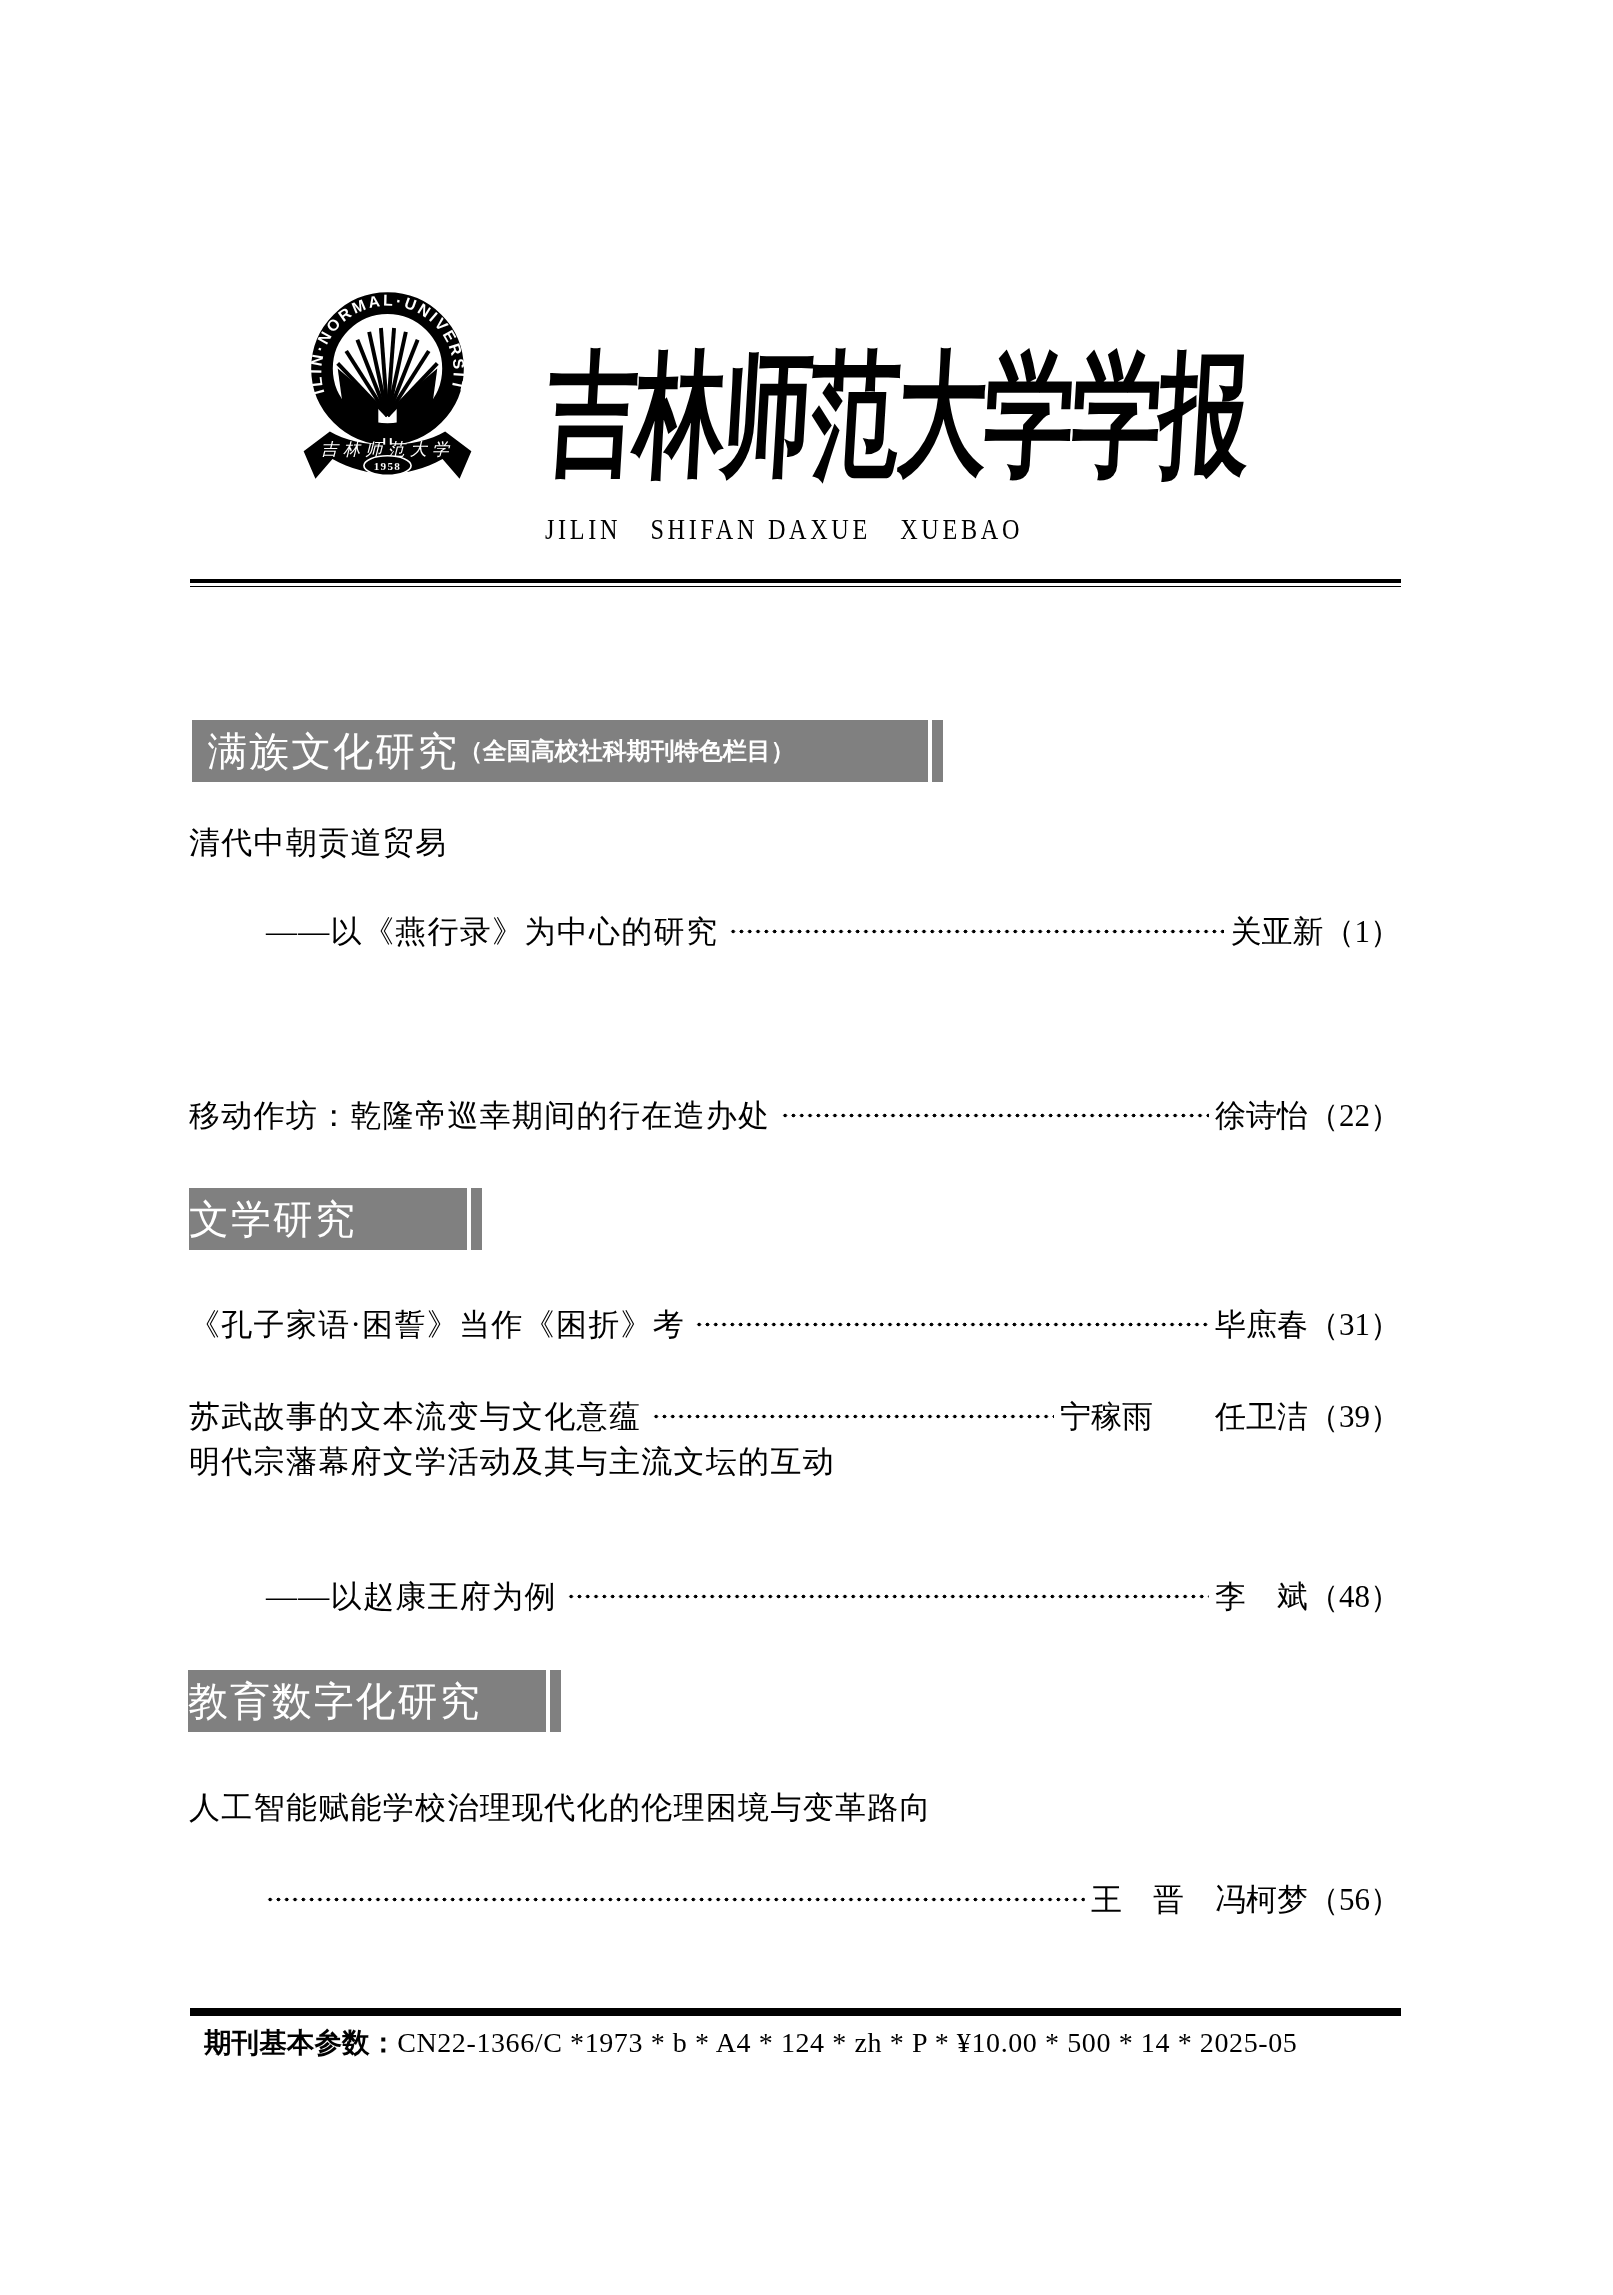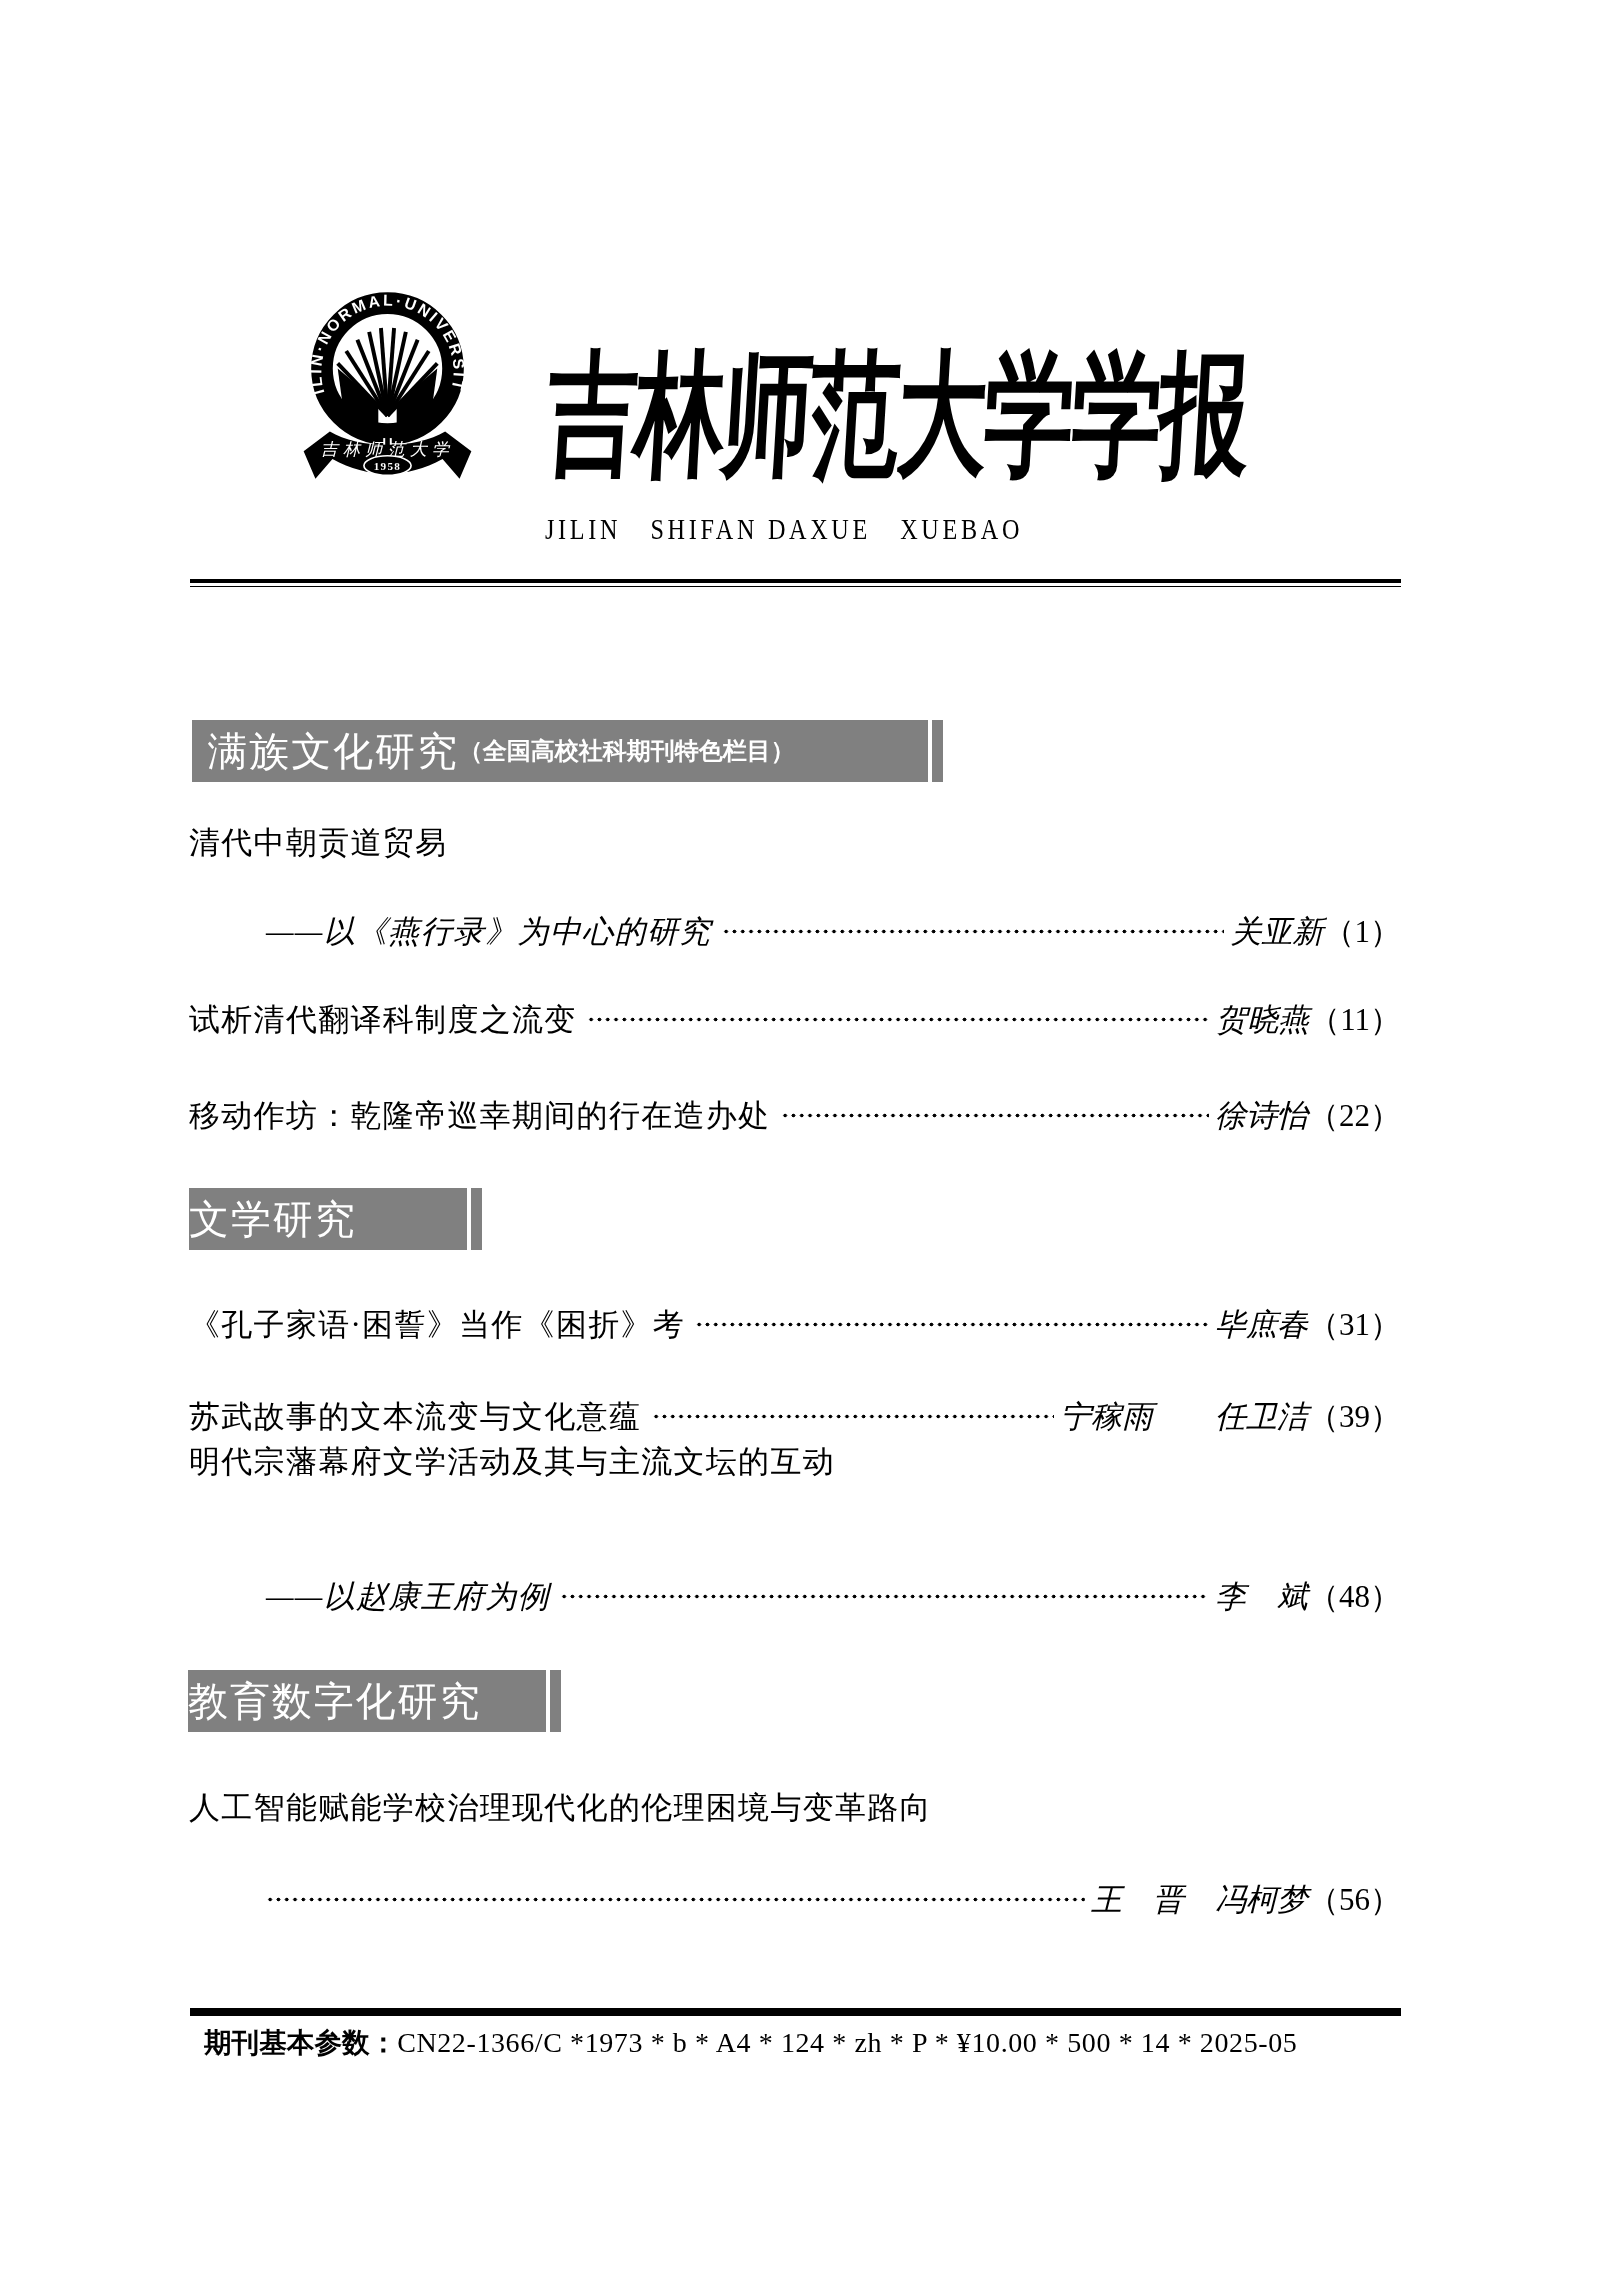--- a/index.html
+++ b/index.html
@@ -33,21 +33,21 @@
   .band-main{background:#808080;color:#fff;display:flex;align-items:center;height:100%;}
   .band-main.centered{justify-content:flex-start;}
   .band-tail{width:11px;height:100%;background:#808080;margin-left:3.8px;}
   .band-label{font-size:40px;font-weight:normal;letter-spacing:1.9px;white-space:pre;}
   .band-note{font-size:24px;font-weight:bold;white-space:pre;text-align:center;}
 
   
   .line{position:absolute;font-size:31px;white-space:pre;letter-spacing:1.3px;}
   .row{position:absolute;display:flex;align-items:center;height:37px;font-size:31px;}
   .row .t{white-space:pre;letter-spacing:1.3px;flex:0 0 auto;}
-  .kai{font-style:italic;}
+  .kai{}
   .dots{
     flex:1 1 auto;align-self:stretch;margin:0 6.4px 0 10.3px;
     background-image:radial-gradient(circle,#000 1.7px,transparent 2.1px);
     background-size:8.3px 37px;background-repeat:repeat-x;background-position:left center;
   }
   .authors{white-space:pre;flex:0 0 auto;}
   .pg{white-space:pre;flex:0 0 auto;}
 
   
   .footer-row{position:absolute;left:204px;top:2024px;display:flex;align-items:baseline;}
@@ -107,26 +107,20 @@
   </div>
 
   <div class="line" style="left:189px;top:822px;">清代中朝贡道贸易</div>
   <div class="row" style="left:266px;top:913px;width:1135px;">
     <span class="t kai">——以《燕行录》为中心的研究</span>
     <span class="dots"></span>
     <span class="authors kai">关亚新</span>
     <span class="pg">（1）</span>
   </div>
 
-  <div class="row" style="left:189px;top:1001px;width:1212px;">
-    <span class="t">试析清代翻译科制度之流变</span>
-    <span class="dots"></span>
-    <span class="authors kai">贺晓燕</span>
-    <span class="pg">（11）</span>
-  </div>
 
   <div class="row" style="left:189px;top:1097px;width:1212px;">
     <span class="t">移动作坊：乾隆帝巡幸期间的行在造办处</span>
     <span class="dots"></span>
     <span class="authors kai">徐诗怡</span>
     <span class="pg">（22）</span>
   </div>
 
   <div class="band" style="left:189px;top:1188px;">
     <div class="band-main centered" style="width:278px;">

